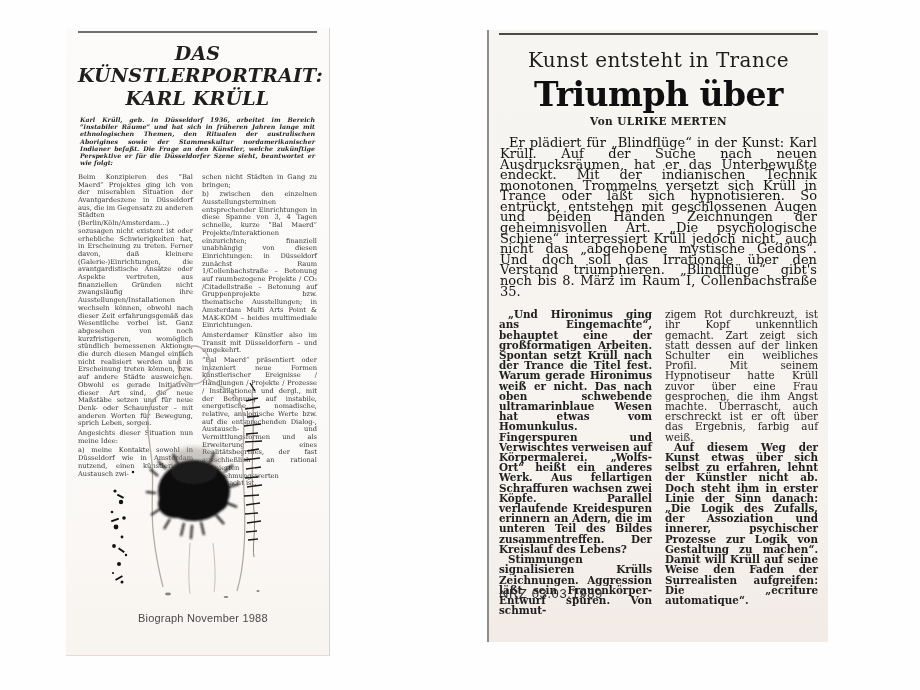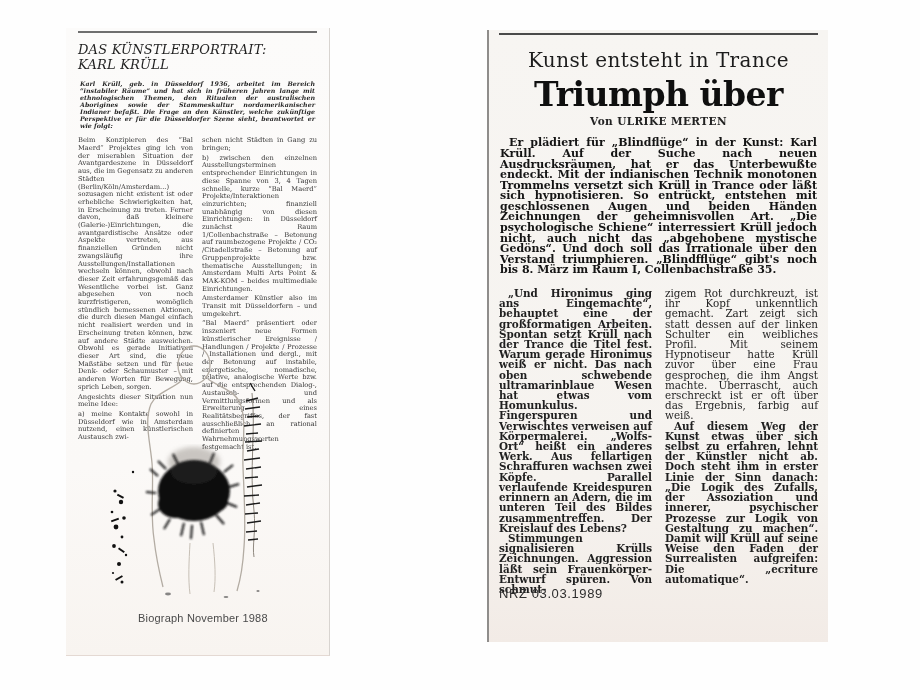--- a/index.html
+++ b/index.html
@@ -16,23 +16,23 @@
   .clip-left{
     position:absolute;left:66px;top:28px;width:264px;height:628px;
     background:linear-gradient(180deg,#fcfbfa 0%,#fbf9f7 70%,#f8f4f0 100%);
     border-right:1px solid #d8d4d0;
     border-bottom:1px solid #e4d9d3;
     box-sizing:border-box;
     padding:0 12px;
   }
   .clip-left .toprule{height:2px;background:#6f6f6f;margin-top:3px;}
   .clip-left h1{
-    margin:9px 0 0 0;text-align:left;
-    font-style:italic;font-weight:400;
-    font-size:13px;line-height:1.18;letter-spacing:.2px;color:#1f1f1f;
+    margin:9px 0 0 0;text-align:center;
+    font-style:italic;font-weight:700;
+    font-size:19px;line-height:1.18;letter-spacing:.2px;color:#1f1f1f;
   }
   .clip-left .intro{
     margin:7px 2px 0 2px;
     font-size:6.3px;line-height:7.1px;
     font-weight:700;font-style:italic;
     text-align:justify;color:#2b2b2b;
   }
   .clip-left .cols{display:flex;gap:9px;margin-top:8px;}
   .clip-left .col{flex:1;
     font-size:6.7px;line-height:7.7px;
@@ -62,21 +62,21 @@
     margin:6px 0 0 0;text-align:center;
     font-size:33px;line-height:1.04;font-weight:700;
     letter-spacing:-.5px;color:#0f0f0f;
   }
   .byline{
     margin-top:3px;text-align:center;
     font-size:10.5px;font-weight:700;letter-spacing:.4px;color:#222;
   }
   .lead{
     margin:11px 1px 0 1px;
-    font-size:11px;line-height:10.6px;font-weight:700;
+    font-size:13px;line-height:10.6px;font-weight:400;
     text-align:justify;text-indent:9px;color:#141414;
   }
   .bodycols{display:flex;gap:13px;margin-top:12px;}
   .bodycol{flex:1;font-size:10.4px;line-height:10.2px;text-align:justify;color:#1f1f1f;}
   .bodycol p{margin:0;}
   .bodycol p.ind{text-indent:9px;font-weight:bold;}
   .source{
     position:absolute;left:10px;top:556px;
     font-family:"Liberation Sans",sans-serif;
     font-size:13px;color:#2d2d2d;letter-spacing:.6px;

